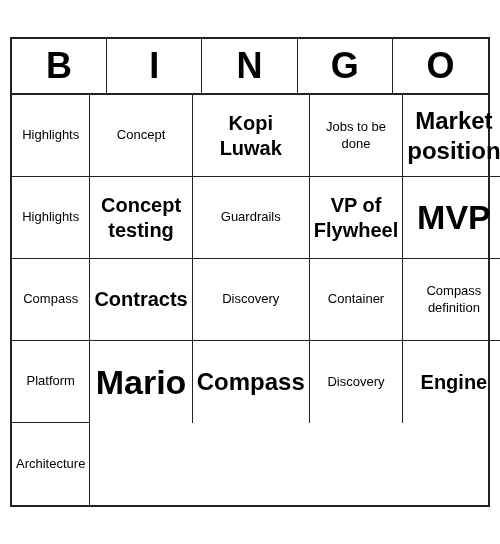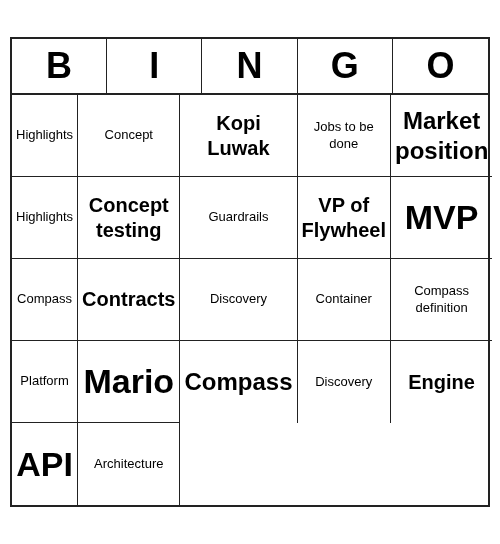--- a/index.html
+++ b/index.html
@@ -92,16 +92,15 @@
       <div class="bingo-cell">Compass</div>
       <div class="bingo-cell cell-medium">Contracts</div>
       <div class="bingo-cell">Discovery</div>
       <div class="bingo-cell">Container</div>
       <div class="bingo-cell">Compass definition</div>
       <div class="bingo-cell">Platform</div>
       <div class="bingo-cell cell-xlarge">Mario</div>
       <div class="bingo-cell cell-large">Compass</div>
       <div class="bingo-cell">Discovery</div>
       <div class="bingo-cell cell-medium">Engine</div>
-      <div class="bingo-cell cell-xlarge">API</div>
       <div class="bingo-cell">Architecture</div>
     </div>
 </div>
 
 </body></html>

